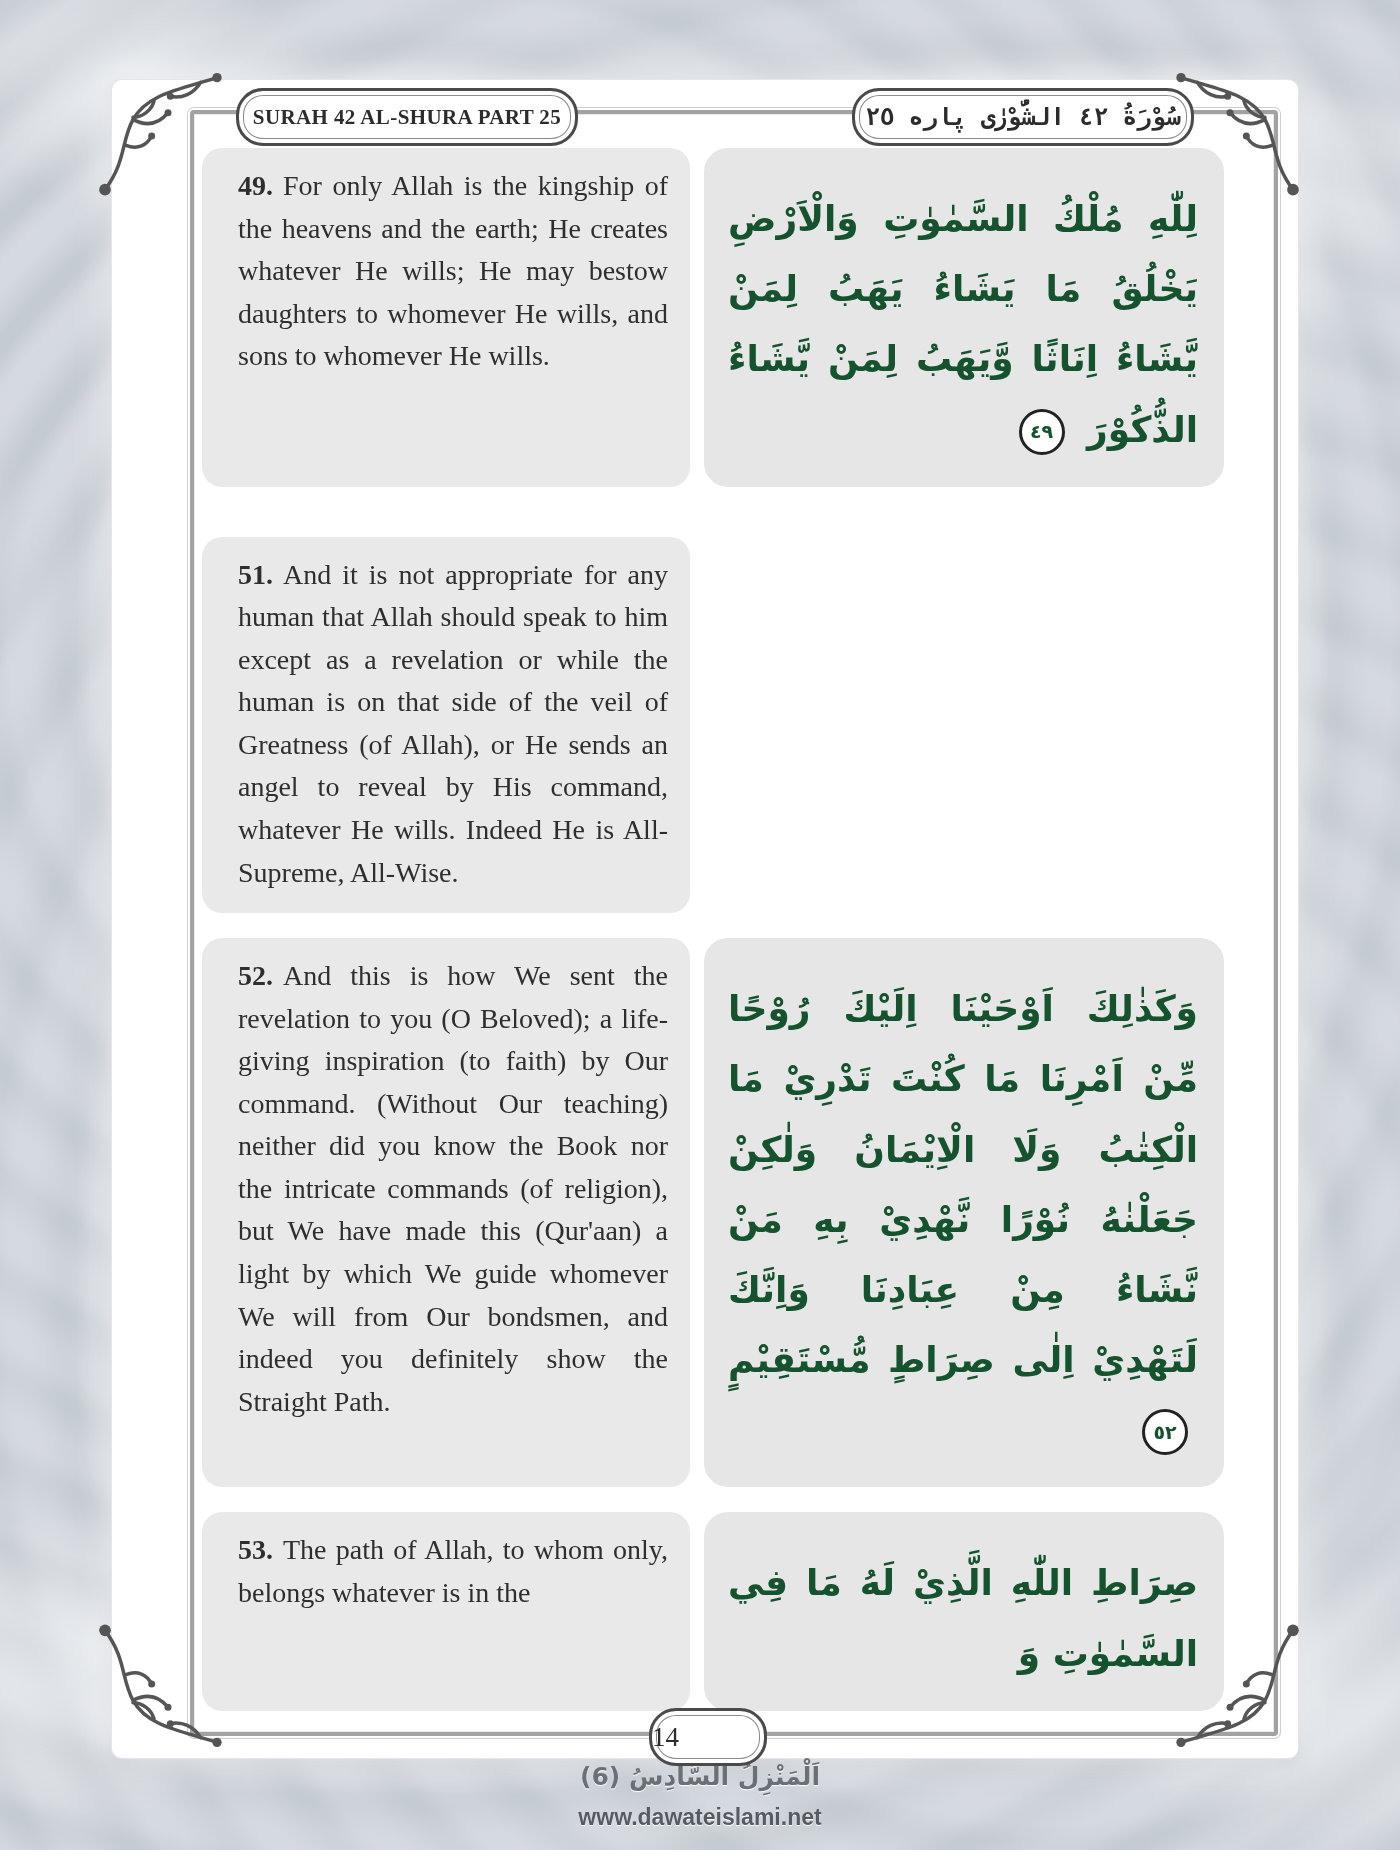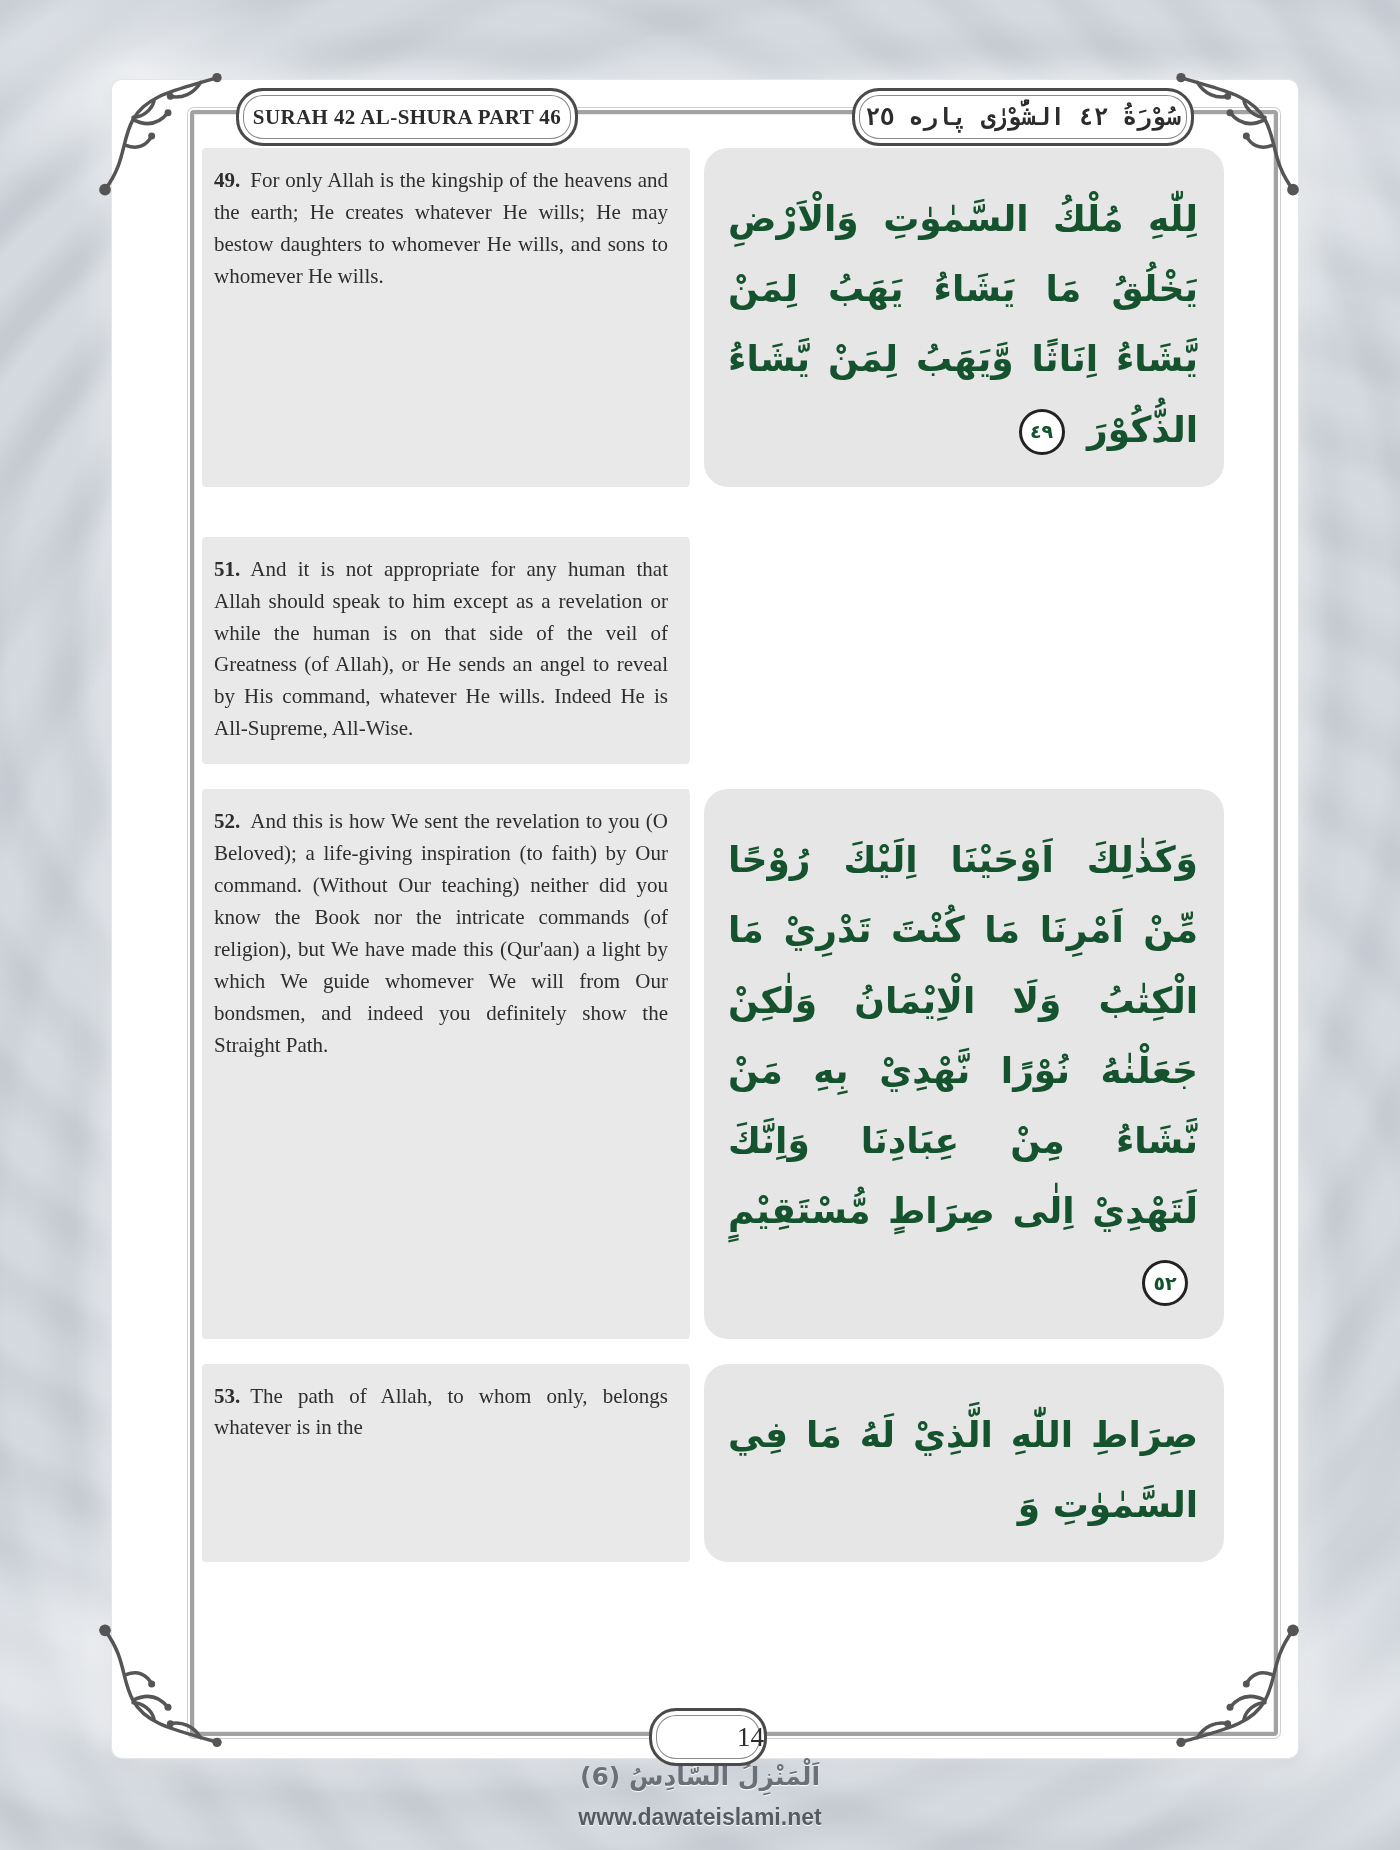--- a/index.html
+++ b/index.html
@@ -37,23 +37,23 @@
     font-weight:bold; font-size:21px; letter-spacing:.4px; color:#2c2c2c;
   }
   .pill-right .label {
     font-family:Liberation Mono, monospace; font-weight:bold; font-size:24px; color:#2c2c2c; direction:rtl;
   }
   .content {
     position:absolute; left:202px; top:148px; width:1022px; z-index:3;
   }
   .row { display:flex; gap:14px; margin-bottom:25px; position:relative; }
   .eng {
-    width:488px; box-sizing:border-box; background:#e9e9e9; border-radius:4px;
-    padding:17px 22px 19px 12px;
-    font-size:21px; line-height:1.52; color:#2e2e2e; text-align:justify;
+    width:488px; box-sizing:border-box; background:#e9e9e9; border-radius:20px;
+    padding:17px 22px 19px 36px;
+    font-size:28px; line-height:1.52; color:#2e2e2e; text-align:justify;
   }
   .eng .vnum { font-weight:bold; padding-right:10px; }
   .arb {
     flex:1; box-sizing:border-box; background:#e6e6e6; border-radius:24px;
     padding:36px 26px 22px 24px;
     direction:rtl; text-align:justify;
     font-family:"DejaVu Sans", sans-serif; font-weight:bold;
     font-size:36px; line-height:1.95; color:#14532d;
   }
   .ayah-mark {
@@ -66,21 +66,21 @@
   .star {
     position:absolute; left:470px; top:-30px; width:36px; height:36px; background:#ffffff;
     clip-path:polygon(50% 0,60% 40%,100% 50%,60% 60%,50% 100%,40% 60%,0 50%,40% 40%);
     z-index:4;
   }
   .row:first-child .star { display:none; }
   .page-num-pill {
     position:absolute; left:649px; top:1708px; width:112px; height:52px;
     background:#fff; border:3px solid #4a4a4a; border-radius:27px;
     box-shadow:inset 0 0 0 4px #ffffff, inset 0 0 0 5px #8a8a8a;
-    display:flex; align-items:center; justify-content:flex-end;
+    display:flex; align-items:center; justify-content:flex-start;
     font-size:27px; color:#2c2c2c; z-index:6;
   }
   .footer-manzil {
     position:absolute; left:0; top:1762px; width:100%; text-align:center;
     font-family:"DejaVu Sans", sans-serif; font-weight:bold; font-size:25px;
     color:#6a7078; text-shadow:0 1px 1px #ffffff; direction:rtl; z-index:2;
   }
   .footer-site {
     position:absolute; left:0; top:1804px; width:100%; text-align:center;
     font-family:"Liberation Sans", sans-serif; font-weight:bold; font-size:23px;
@@ -157,21 +157,21 @@
   <g fill="#555">
     <circle cx="114" cy="10" r="4"></circle>
       <circle cx="18" cy="106" r="5"></circle>
     <circle cx="72" cy="40" r="3"></circle>
       <circle cx="58" cy="60" r="3"></circle>
       <circle cx="74" cy="26" r="3"></circle>
   </g>
 </svg>
 
 <div class="pill pill-left">
-  <span class="label">SURAH 42 AL-SHURA PART 46</span>
+  <span class="label">SURAH 42 AL-SHURA PART 25</span>
 </div>
 <div class="pill pill-right">
   <span class="label">سُوْرَةُ ٤٢ الشُّوْرٰى پاره ٢٥</span>
 </div>
 
 <div class="content">
 
   <div class="row">
 
     <div class="eng">

